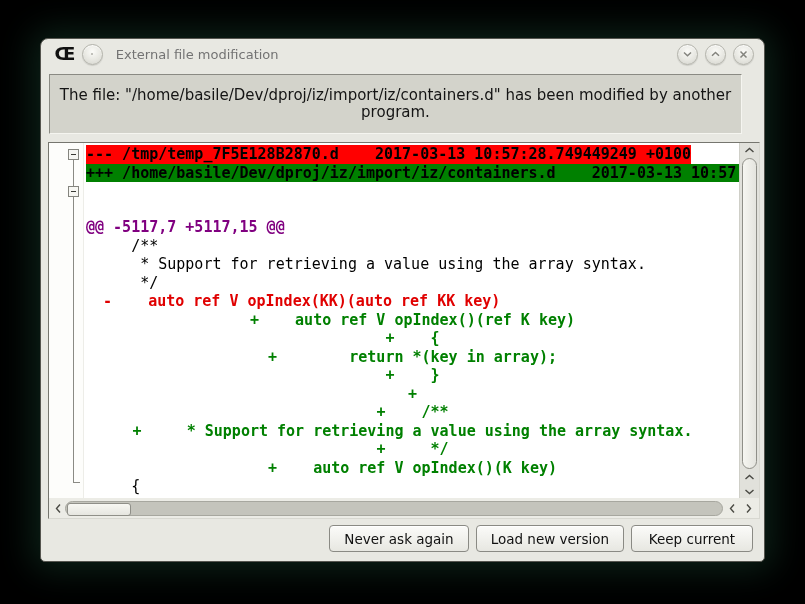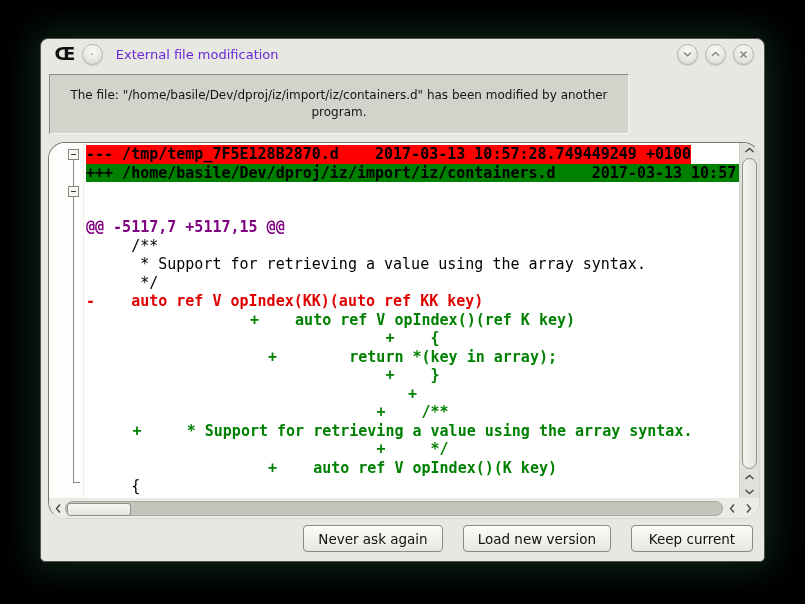--- a/index.html
+++ b/index.html
@@ -26,41 +26,41 @@
   .round-btn{
     width:21px;height:21px;border-radius:50%;
     background:radial-gradient(circle at 50% 35%, #FBFBF8 0%, #E7E7E1 55%, #D3D3CC 100%);
     border:1px solid #B3B3AB;box-sizing:border-box;
     display:flex;align-items:center;justify-content:center;
     box-shadow:inset 0 1px 1px rgba(255,255,255,.8), 0 1px 1px rgba(0,0,0,.12);
     cursor:default;
   }
   .round-btn svg{display:block}
   .win-title{
-    margin-left:13px;color:#6d28d9;font-size:13px;flex:1 1 auto;
+    margin-left:13px;color:#737373;font-size:13px;flex:1 1 auto;
     white-space:nowrap;overflow:hidden;
   }
   .ctrl-group{display:flex;gap:7px;margin-right:4px;}
   
   .message-panel{
-    position:absolute;left:8px;top:35px;width:580px;height:60px;
+    position:absolute;left:8px;top:35px;width:693px;height:60px;
     background:#D3D3CB;
     border-top:1px solid #8A8A83;border-left:1px solid #8A8A83;
     border-right:1px solid #F5F5F0;border-bottom:1px solid #F5F5F0;
     box-sizing:border-box;
     display:flex;flex-direction:column;align-items:center;justify-content:center;
-    font-size:12px;color:#141414;line-height:17px;text-align:center;
+    font-size:15px;color:#141414;line-height:17px;text-align:center;
   }
   
   .diff-panel{
     position:absolute;left:7px;top:103px;width:712px;height:377px;
     background:#FFFFFF;box-sizing:border-box;
     border-top:1px solid #76766F;border-left:1px solid #76766F;
     border-right:1px solid #D8D8D1;border-bottom:1px solid #D8D8D1;
-    display:flex;flex-direction:column;overflow:hidden;border-radius:17px;
+    display:flex;flex-direction:column;overflow:hidden;
   }
   .diff-body{flex:1 1 auto;display:flex;min-height:0;}
   
   .fold-gutter{width:34px;position:relative;background:#FDFDFB;flex:0 0 auto;border-right:1px solid #EDEDE8;}
   .fold-box{
     position:absolute;left:19px;width:11px;height:11px;box-sizing:border-box;
     background:#F7F7F3;border:1px solid #84847E;
     display:flex;align-items:center;justify-content:center;
   }
   .fold-box i{display:block;width:5px;height:1px;background:#3A3A35;}
@@ -70,21 +70,21 @@
   .diff-code{
     flex:1 1 auto;min-width:0;overflow:hidden;padding:2px 0 0 2px;
     font-family:"DejaVu Sans Mono", monospace;font-size:15px;
   }
   .dl{height:18.5px;line-height:18.5px;white-space:pre;color:#000;}
   .dl .dtxt{display:inline-block;}
   .dl.meta-del,.dl.meta-add,.dl.hunk,.dl.del,.dl.add{font-weight:bold;}
   .dl.meta-del .dtxt{background:var(--removed-bg);}
   .dl.meta-add .dtxt{background:var(--added-bg);display:block;width:100%;}
   .dl.hunk{color:var(--hunk-text);margin-top:36px;}
-  .dl.del{color:var(--removed-text);}
+  .dl.del{color:var(--removed-text);margin-left:17px;}
   .dl.add{color:var(--added-text);text-align:center;}
   
   .vsb{flex:0 0 19px;display:flex;flex-direction:column;background:#E1E1DB;border-left:1px solid #CfCfC8;}
   .sb-btn{display:flex;align-items:center;justify-content:center;flex:0 0 14px;cursor:default;}
   .vsb .track{flex:1 1 auto;position:relative;padding:1px 2px;}
   .v-thumb{
     position:absolute;left:2px;right:2px;top:1px;bottom:1px;
     background:linear-gradient(to right,#F6F6F1,#E4E4DE);
     border:1px solid #8F8F88;border-radius:8px;box-sizing:border-box;cursor:default;
   }
@@ -98,21 +98,21 @@
     border-radius:8px;box-sizing:border-box;position:relative;
   }
   .h-thumb{
     position:absolute;left:1px;top:1px;width:62px;height:11px;
     background:linear-gradient(#F7F7F2,#E6E6E0);
     border:1px solid #8F8F88;border-radius:3px;cursor:default;
   }
   .hsb .right-btns{flex:0 0 30px;display:flex;justify-content:space-between;padding:0 2px;}
   
   .btn-row{
-    position:absolute;right:11px;top:486px;display:flex;gap:20px;
+    position:absolute;right:11px;top:486px;display:flex;gap:7px;
   }
   .dlg-btn{
     min-width:122px;height:27px;padding:0 14px;
     font-family:"DejaVu Sans", sans-serif;font-size:13.5px;color:#111;
     background:linear-gradient(#FBFBF9,#E7E7E1);
     border:1px solid #8A8A84;border-radius:4px;
     box-shadow:inset 0 1px 0 #fff;
     cursor:default;
   }
 </style>

